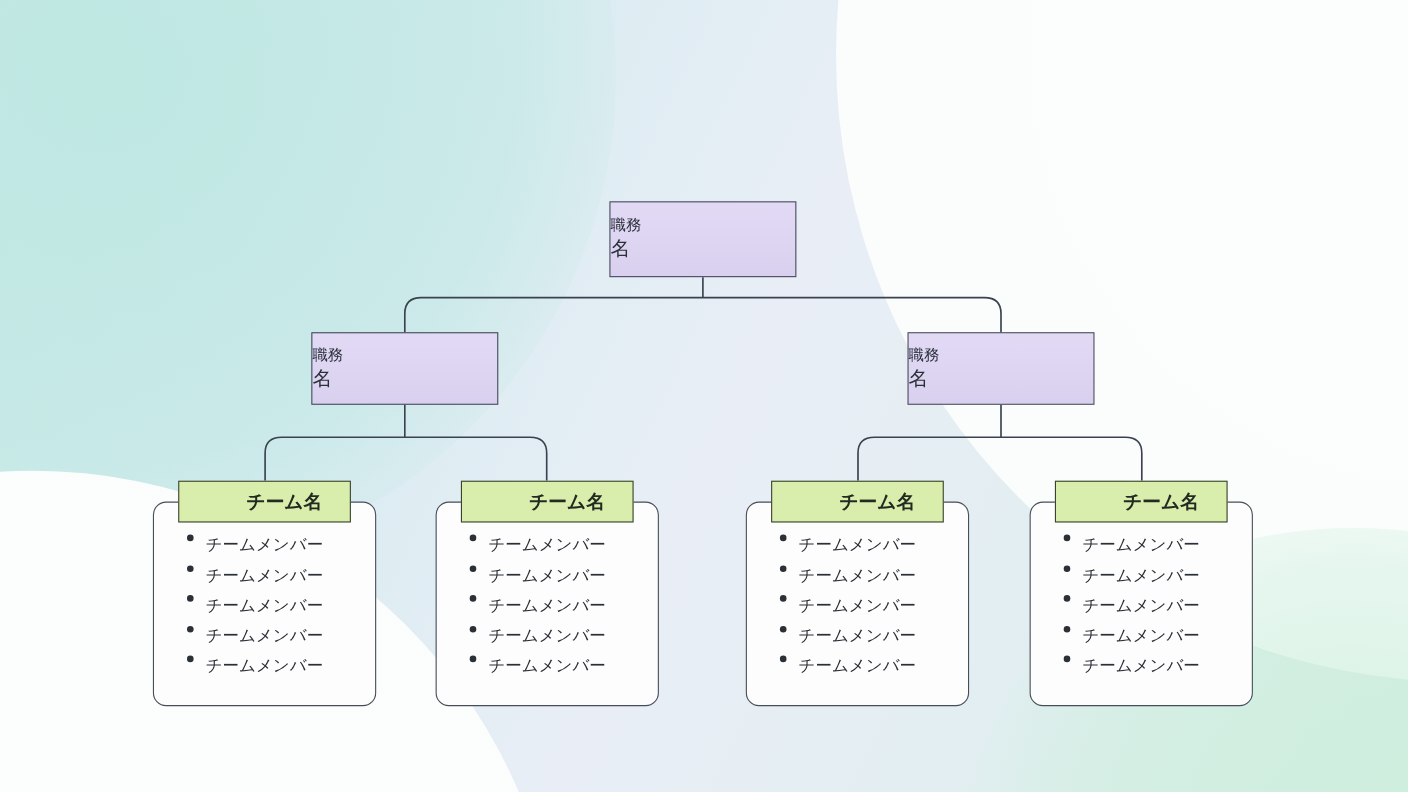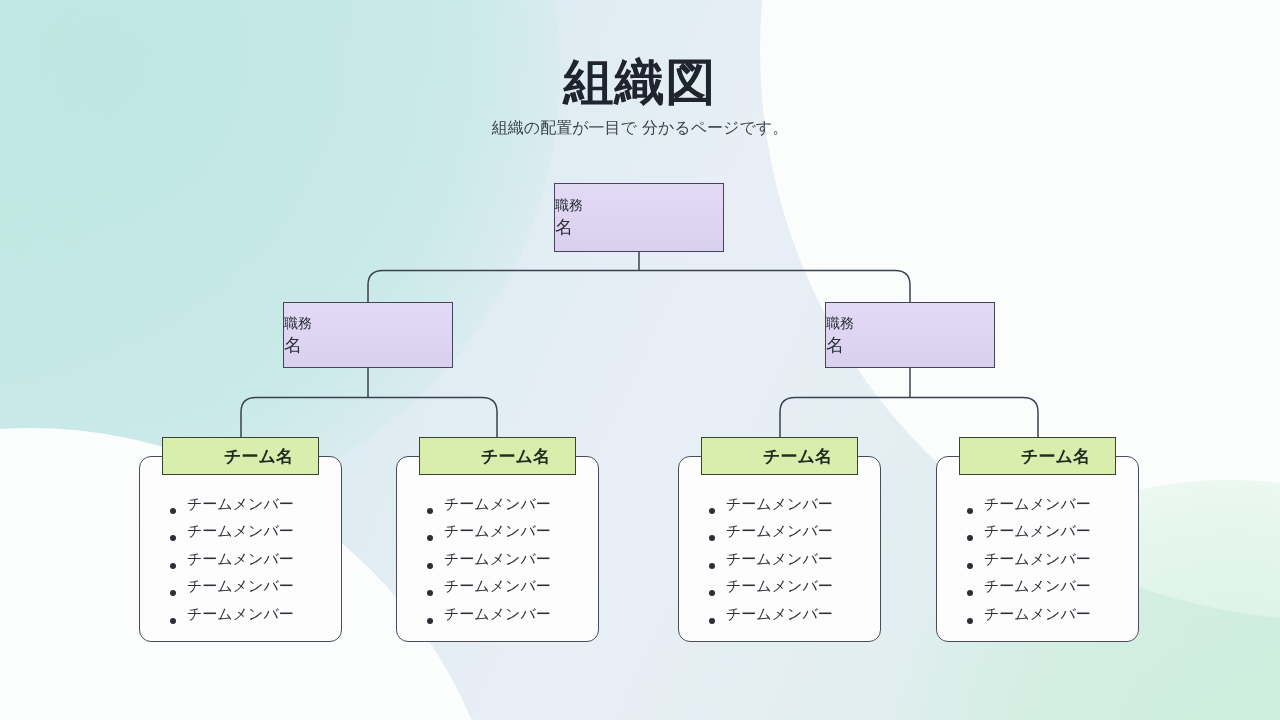--- a/index.html
+++ b/index.html
@@ -65,41 +65,37 @@
     font-size: 17px; font-weight: bold; color: #232b21;
     box-sizing: border-box; z-index: 3; padding-left: 36px;
   }
   .card-1 { left: 139px; }  .hdr-1 { left: 162px; }
   .card-2 { left: 396px; }  .hdr-2 { left: 419px; }
   .card-3 { left: 678px; }  .hdr-3 { left: 701px; }
   .card-4 { left: 936px; }  .hdr-4 { left: 959px; }
 
   .member-list { list-style: none; margin: 29px 0 0; padding: 0 8px 0 30px; }
   .member-list li {
-    display: flex; align-items: flex-end; gap: 11px;
+    display: flex; align-items: flex-start; gap: 11px;
     height: 27.5px; font-size: 15px; color: #2b2f36; white-space: nowrap;
   }
   .bullet {
     width: 6px; height: 6px; border-radius: 50%; background: #2b2f36; flex: 0 0 6px;
   }
 </style>
 </head>
 <body>
 
 <div class="stage">
 
   <div class="blob blob-teal-tl"></div>
   <div class="blob blob-white-tr"></div>
   <div class="blob blob-white-bl"></div>
   <div class="blob blob-mint-br"></div>
 
-  <div class="header-area">
-    <h1 class="page-title">組織図</h1>
-    <p class="page-subtitle">組織の配置が一目で 分かるページです。</p>
-  </div>
 
   <svg class="connectors" width="1280" height="720" viewBox="0 0 1280 720">
     <g fill="none" stroke="#39424e" stroke-width="1.5">
       <path d="M639,252 V270.5"></path>
       <path d="M368,302 V285 Q368,270.5 383,270.5 H895 Q910,270.5 910,285 V302"></path>
       <path d="M368,368 V397.5"></path>
       <path d="M241,437 V412 Q241,397.5 256,397.5 H482 Q497,397.5 497,412 V437"></path>
       <path d="M910,368 V397.5"></path>
       <path d="M780,437 V412 Q780,397.5 795,397.5 H1023 Q1038,397.5 1038,412 V437"></path>
     </g>

